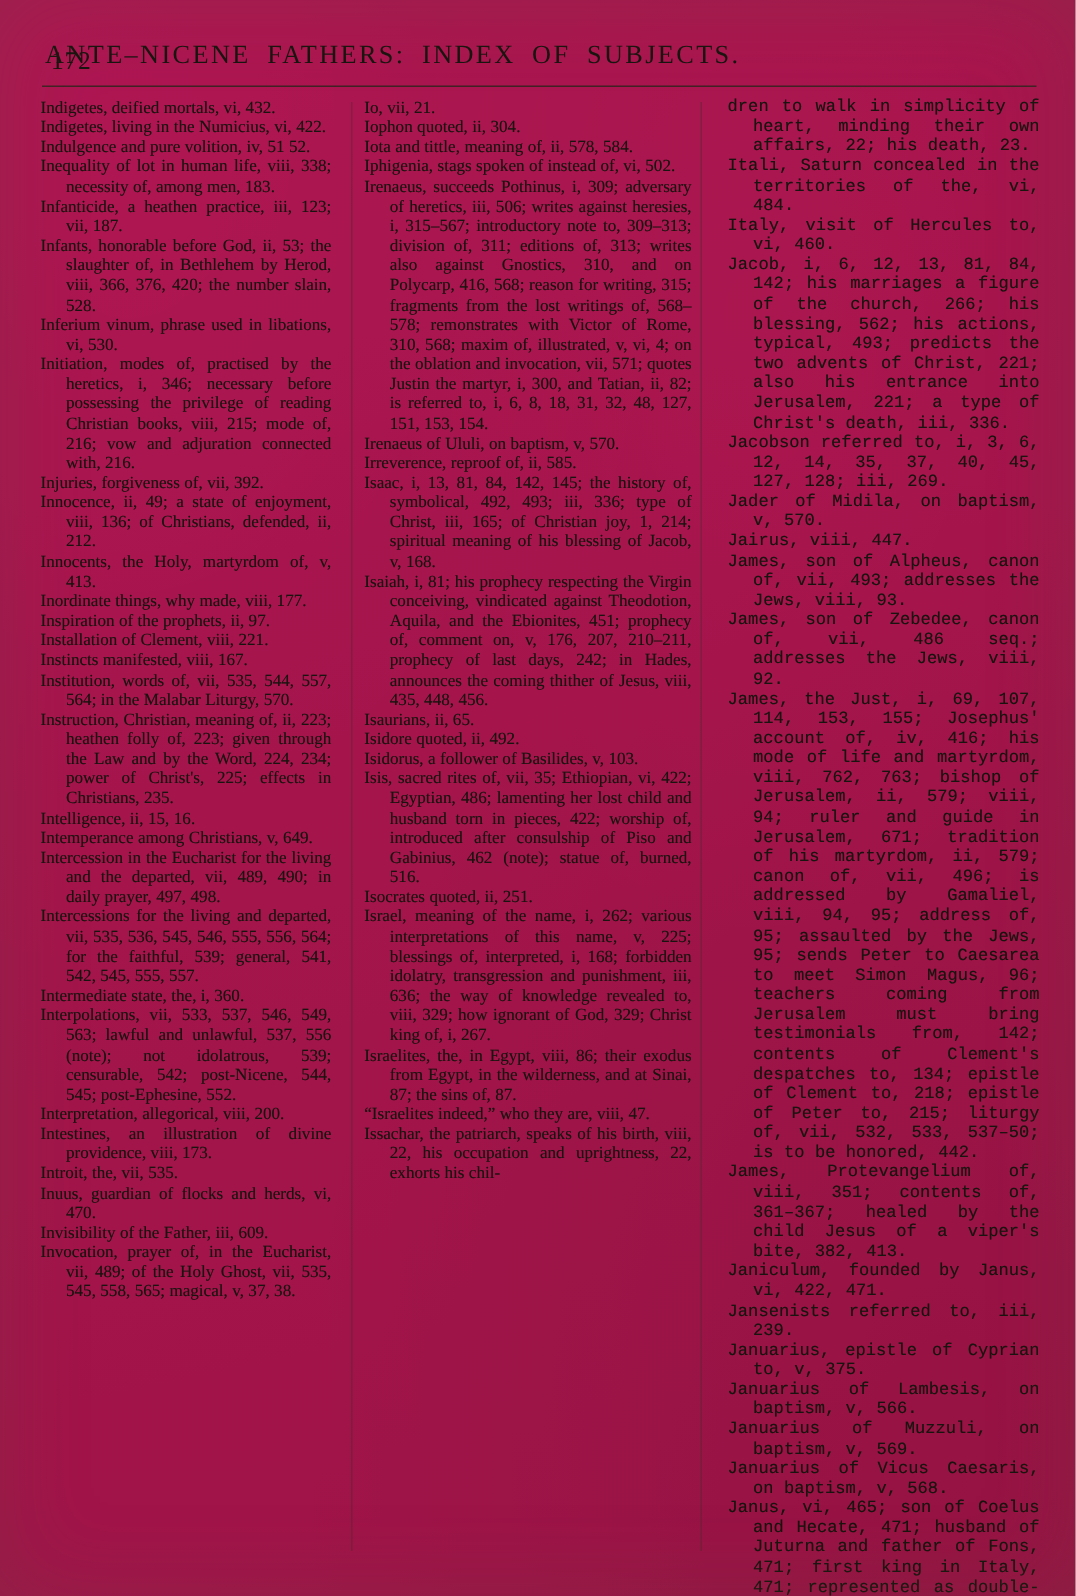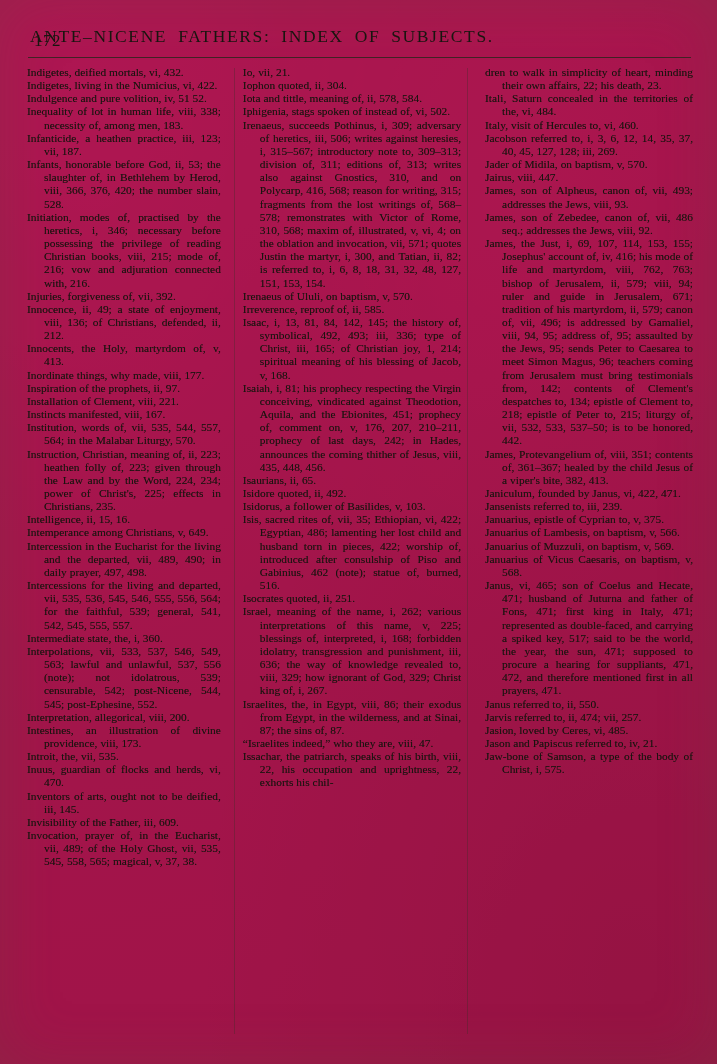--- a/index.html
+++ b/index.html
@@ -90,21 +90,21 @@
     position: relative;
     font-size: 11.4px;
     line-height: 13.15px;
     text-align: justify;
     text-justify: inter-word;
     hyphens: none;
     word-spacing: 0.1px;
   }
   .col-1 { width: 207px; padding-right: 11px; }
   .col-2 { width: 233px; padding-left: 11px; padding-right: 11px; }
-  .col-3 { width: 222px; padding-left: 13px; }
+  .col-3 { width: 222px; padding-left: 13px; font-family: Liberation Mono, monospace; }
 
   .colrule {
     position: absolute;
     top: 2px;
     bottom: 16px;
     width: 0;
     border-left: 1.1px solid #36312552;
   }
   .colrule.r1 { left: 207px; }
   .colrule.r2 { left: 440px; }
@@ -136,41 +136,41 @@
     <div class="colrule r1"></div>
     <div class="colrule r2"></div>
 
     <div class="col col-1">
         <p class="entry">Indigetes, deified mortals, vi, 432.</p>
         <p class="entry">Indigetes, living in the Numicius, vi, 422.</p>
         <p class="entry">Indulgence and pure volition, iv, 51 52.</p>
         <p class="entry">Inequality of lot in human life, viii, 338; necessity of, among men, 183.</p>
         <p class="entry">Infanticide, a heathen practice, iii, 123; vii, 187.</p>
         <p class="entry">Infants, honorable before God, ii, 53; the slaughter of, in Bethlehem by Herod, viii, 366, 376, 420; the number slain, 528.</p>
+        <p class="entry">Inferium vinum, phrase used in libations, vi, 530.</p>
         <p class="entry">Initiation, modes of, practised by the heretics, i, 346; necessary before possessing the privilege of reading Christian books, viii, 215; mode of, 216; vow and adjuration connected with, 216.</p>
         <p class="entry">Injuries, forgiveness of, vii, 392.</p>
         <p class="entry">Innocence, ii, 49; a state of enjoyment, viii, 136; of Christians, defended, ii, 212.</p>
         <p class="entry">Innocents, the Holy, martyrdom of, v, 413.</p>
         <p class="entry">Inordinate things, why made, viii, 177.</p>
         <p class="entry">Inspiration of the prophets, ii, 97.</p>
         <p class="entry">Installation of Clement, viii, 221.</p>
         <p class="entry">Instincts manifested, viii, 167.</p>
         <p class="entry">Institution, words of, vii, 535, 544, 557, 564; in the Malabar Liturgy, 570.</p>
         <p class="entry">Instruction, Christian, meaning of, ii, 223; heathen folly of, 223; given through the Law and by the Word, 224, 234; power of Christ's, 225; effects in Christians, 235.</p>
         <p class="entry">Intelligence, ii, 15, 16.</p>
         <p class="entry">Intemperance among Christians, v, 649.</p>
         <p class="entry">Intercession in the Eucharist for the living and the departed, vii, 489, 490; in daily prayer, 497, 498.</p>
         <p class="entry">Intercessions for the living and departed, vii, 535, 536, 545, 546, 555, 556, 564; for the faithful, 539; general, 541, 542, 545, 555, 557.</p>
         <p class="entry">Intermediate state, the, i, 360.</p>
         <p class="entry">Interpolations, vii, 533, 537, 546, 549, 563; lawful and unlawful, 537, 556 (note); not idolatrous, 539; censurable, 542; post-Nicene, 544, 545; post-Ephesine, 552.</p>
         <p class="entry">Interpretation, allegorical, viii, 200.</p>
         <p class="entry">Intestines, an illustration of divine providence, viii, 173.</p>
         <p class="entry">Introit, the, vii, 535.</p>
         <p class="entry">Inuus, guardian of flocks and herds, vi, 470.</p>
-        <p class="entry">Inventors of arts, ought not to be deified, iii, 145.</p>
         <p class="entry">Invisibility of the Father, iii, 609.</p>
         <p class="entry">Invocation, prayer of, in the Eucharist, vii, 489; of the Holy Ghost, vii, 535, 545, 558, 565; magical, v, 37, 38.</p>
       </div>
     <div class="col col-2">
         <p class="entry">Io, vii, 21.</p>
         <p class="entry">Iophon quoted, ii, 304.</p>
         <p class="entry">Iota and tittle, meaning of, ii, 578, 584.</p>
         <p class="entry">Iphigenia, stags spoken of instead of, vi, 502.</p>
         <p class="entry">Irenaeus, succeeds Pothinus, i, 309; adversary of heretics, iii, 506; writes against heresies, i, 315–567; introductory note to, 309–313; division of, 311; editions of, 313; writes also against Gnostics, 310, and on Polycarp, 416, 568; reason for writing, 315; fragments from the lost writings of, 568–578; remonstrates with Victor of Rome, 310, 568; maxim of, illustrated, v, vi, 4; on the oblation and invocation, vii, 571; quotes Justin the martyr, i, 300, and Tatian, ii, 82; is referred to, i, 6, 8, 18, 31, 32, 48, 127, 151, 153, 154.</p>
         <p class="entry">Irenaeus of Ululi, on baptism, v, 570.</p>
@@ -184,20 +184,21 @@
         <p class="entry">Isocrates quoted, ii, 251.</p>
         <p class="entry">Israel, meaning of the name, i, 262; various interpretations of this name, v, 225; blessings of, interpreted, i, 168; forbidden idolatry, transgression and punishment, iii, 636; the way of knowledge revealed to, viii, 329; how ignorant of God, 329; Christ king of, i, 267.</p>
         <p class="entry">Israelites, the, in Egypt, viii, 86; their exodus from Egypt, in the wilderness, and at Sinai, 87; the sins of, 87.</p>
         <p class="entry">“Israelites indeed,” who they are, viii, 47.</p>
         <p class="entry">Issachar, the patriarch, speaks of his birth, viii, 22, his occupation and uprightness, 22, exhorts his chil-</p>
       </div>
     <div class="col col-3">
         <p class="entry">dren to walk in simplicity of heart, minding their own affairs, 22; his death, 23.</p>
         <p class="entry">Itali, Saturn concealed in the territories of the, vi, 484.</p>
         <p class="entry">Italy, visit of Hercules to, vi, 460.</p>
+        <p class="entry">Jacob, i, 6, 12, 13, 81, 84, 142; his marriages a figure of the church, 266; his blessing, 562; his actions, typical, 493; predicts the two advents of Christ, 221; also his entrance into Jerusalem, 221; a type of Christ's death, iii, 336.</p>
         <p class="entry">Jacobson referred to, i, 3, 6, 12, 14, 35, 37, 40, 45, 127, 128; iii, 269.</p>
         <p class="entry">Jader of Midila, on baptism, v, 570.</p>
         <p class="entry">Jairus, viii, 447.</p>
         <p class="entry">James, son of Alpheus, canon of, vii, 493; addresses the Jews, viii, 93.</p>
         <p class="entry">James, son of Zebedee, canon of, vii, 486 seq.; addresses the Jews, viii, 92.</p>
         <p class="entry">James, the Just, i, 69, 107, 114, 153, 155; Josephus' account of, iv, 416; his mode of life and martyrdom, viii, 762, 763; bishop of Jerusalem, ii, 579; viii, 94; ruler and guide in Jerusalem, 671; tradition of his martyrdom, ii, 579; canon of, vii, 496; is addressed by Gamaliel, viii, 94, 95; address of, 95; assaulted by the Jews, 95; sends Peter to Caesarea to meet Simon Magus, 96; teachers coming from Jerusalem must bring testimonials from, 142; contents of Clement's despatches to, 134; epistle of Clement to, 218; epistle of Peter to, 215; liturgy of, vii, 532, 533, 537–50; is to be honored, 442.</p>
         <p class="entry">James, Protevangelium of, viii, 351; contents of, 361–367; healed by the child Jesus of a viper's bite, 382, 413.</p>
         <p class="entry">Janiculum, founded by Janus, vi, 422, 471.</p>
         <p class="entry">Jansenists referred to, iii, 239.</p>
         <p class="entry">Januarius, epistle of Cyprian to, v, 375.</p>

